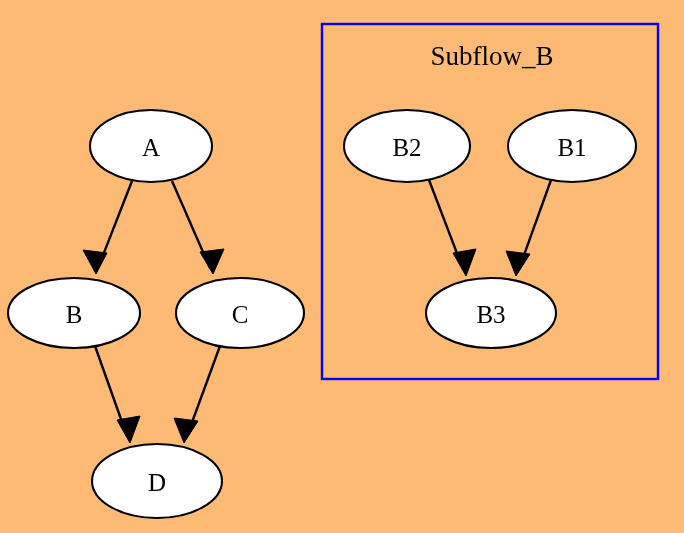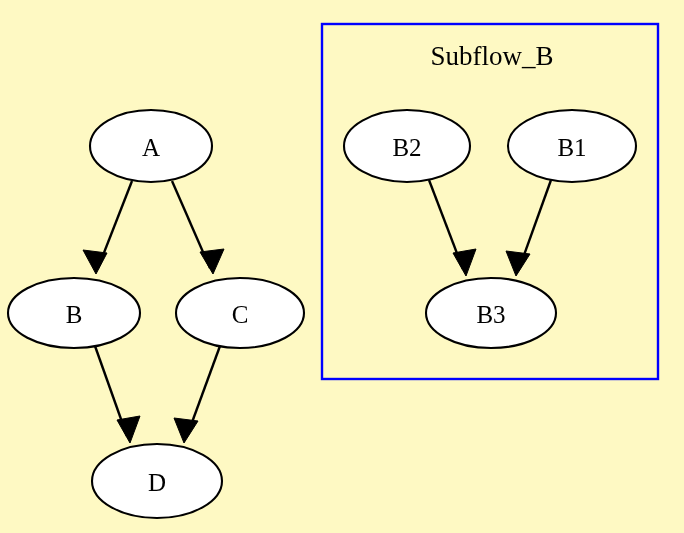--- a/index.html
+++ b/index.html
@@ -11,21 +11,21 @@
   body {
     width: 684px;
     height: 533px;
     font-family: "Liberation Serif", "DejaVu Serif", serif;
     overflow: hidden;
   }
   #canvas-root {
     position: relative;
     width: 684px;
     height: 533px;
-    background: #fef9c3;
+    background: #fdba74;
   }
   svg#graph-svg {
     display: block;
     width: 684px;
     height: 533px;
   }
   .node-ellipse {
     fill: #ffffff;
     stroke: #000000;
     stroke-width: 2.1;

